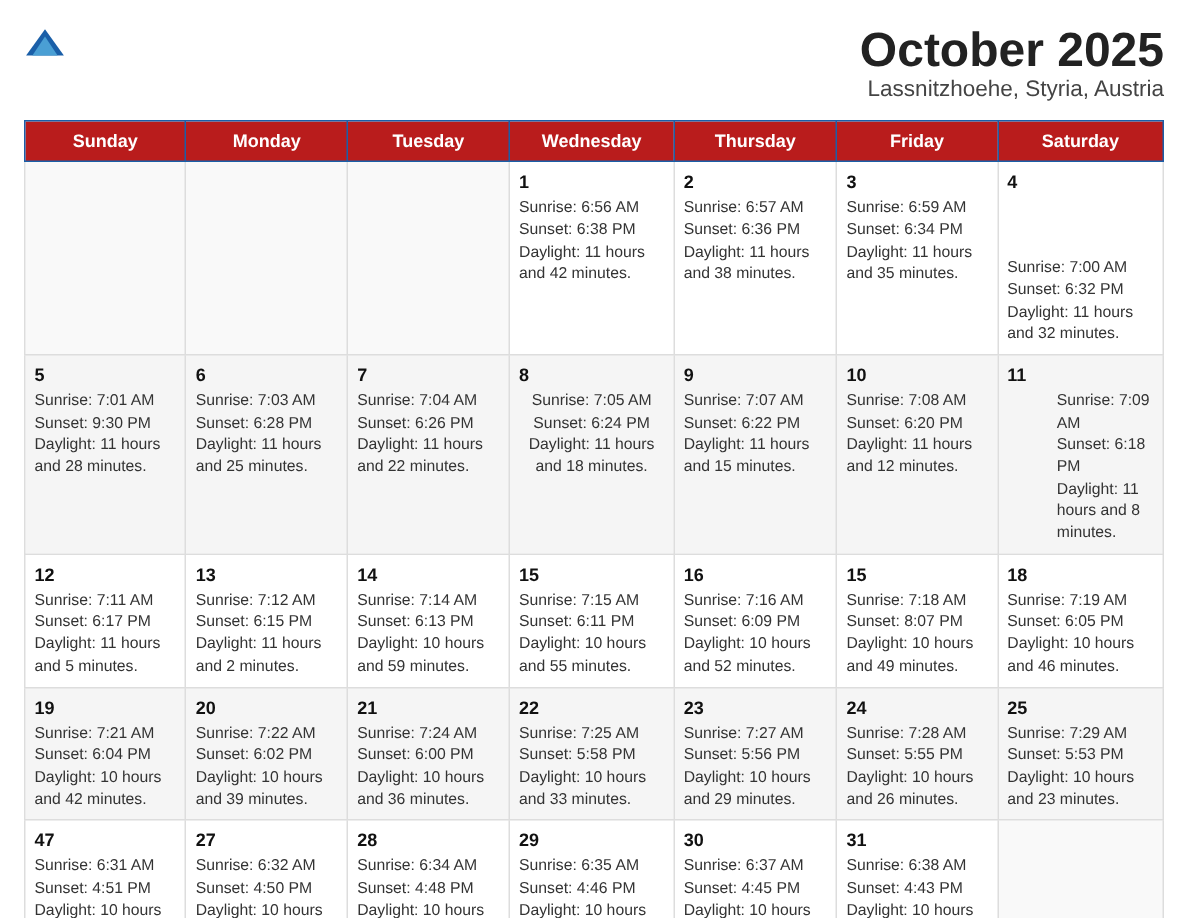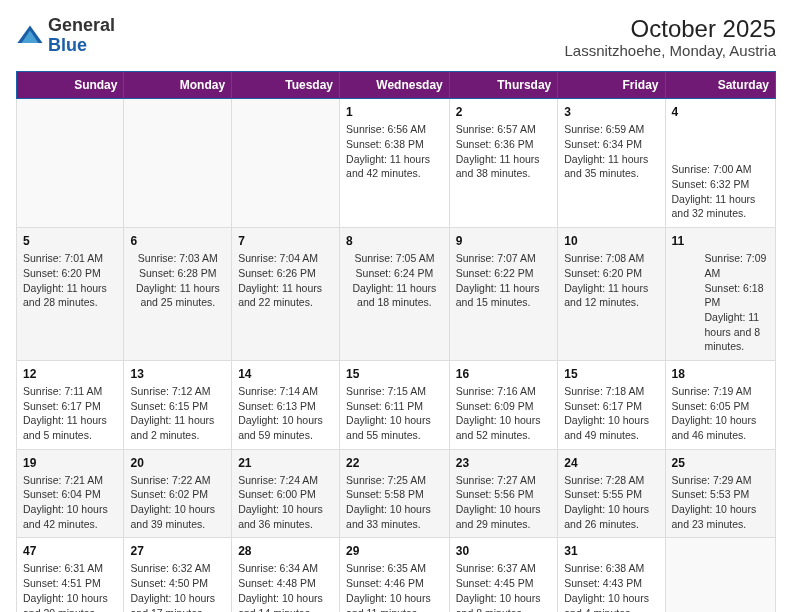--- a/index.html
+++ b/index.html
@@ -29,39 +29,39 @@
     .logo-general { color: #333; }
     .logo-blue { color: #1a5fa8; }
     .logo-icon {
       width: 28px;
       height: 28px;
     }
     .title-block {
       text-align: right;
     }
     .title-block h1 {
-      font-size: 24px;
-      font-weight: normal;
+      font-size: 32px;
+      font-weight: bold;
       color: #222;
       line-height: 1.1;
     }
     .title-block p {
       font-size: 15px;
       color: #444;
     }
     .calendar {
       width: 100%;
       border-collapse: collapse;
       font-size: 11px;
     }
     .calendar thead tr th {
-      background: #701a75;
+      background: #b91c1c;
       color: #fff;
       font-weight: bold;
-      text-align: right;
+      text-align: center;
       padding: 6px 6px;
       border: 1px solid #1a5fa8;
       font-size: 12px;
     }
     .calendar tbody tr {
       border-bottom: 1px solid #ccc;
     }
     .calendar tbody td {
       vertical-align: top;
       padding: 6px 6px;
@@ -92,28 +92,24 @@
   </style>
 </head>
 <body>
 
 <div class="header">
   <div class="logo">
     <svg class="logo-icon" viewBox="0 0 40 40" xmlns="http://www.w3.org/2000/svg">
       <polygon points="20,5 38,30 2,30" fill="#1a5fa8"></polygon>
       <polygon points="20,12 32,30 8,30" fill="#4a9fd4"></polygon>
     </svg>
-    <div class="logo-text">
-      <span class="logo-general">General</span><br>
-      <span class="logo-blue">Blue</span>
-    </div>
   </div>
   <div class="title-block">
     <h1>October 2025</h1>
-    <p>Lassnitzhoehe, Monday, Austria</p>
+    <p>Lassnitzhoehe, Styria, Austria</p>
   </div>
 </div>
 
 <table class="calendar">
   <thead>
     <tr>
       <th>Sunday</th>
       <th>Monday</th>
       <th>Tuesday</th>
       <th>Wednesday</th>
@@ -149,26 +145,26 @@
           <div class="day-number">4</div>
           <div class="day-info" style="white-space: pre-line; margin-top: 43px;">Sunrise: 7:00 AM
 Sunset: 6:32 PM
 Daylight: 11 hours and 32 minutes.</div>
         </td>
       </tr>
       <tr>
         <td>
           <div class="day-number">5</div>
           <div class="day-info" style="white-space: pre-line;">Sunrise: 7:01 AM
-Sunset: 6:20 PM
+Sunset: 9:30 PM
 Daylight: 11 hours and 28 minutes.</div>
         </td>
         <td>
           <div class="day-number">6</div>
-          <div class="day-info" style="white-space: pre-line; text-align: center;">Sunrise: 7:03 AM
+          <div class="day-info" style="white-space: pre-line;">Sunrise: 7:03 AM
 Sunset: 6:28 PM
 Daylight: 11 hours and 25 minutes.</div>
         </td>
         <td>
           <div class="day-number">7</div>
           <div class="day-info" style="white-space: pre-line;">Sunrise: 7:04 AM
 Sunset: 6:26 PM
 Daylight: 11 hours and 22 minutes.</div>
         </td>
         <td>
@@ -223,21 +219,21 @@
         </td>
         <td>
           <div class="day-number">16</div>
           <div class="day-info" style="white-space: pre-line;">Sunrise: 7:16 AM
 Sunset: 6:09 PM
 Daylight: 10 hours and 52 minutes.</div>
         </td>
         <td>
           <div class="day-number">15</div>
           <div class="day-info" style="white-space: pre-line;">Sunrise: 7:18 AM
-Sunset: 6:17 PM
+Sunset: 8:07 PM
 Daylight: 10 hours and 49 minutes.</div>
         </td>
         <td>
           <div class="day-number">18</div>
           <div class="day-info" style="white-space: pre-line;">Sunrise: 7:19 AM
 Sunset: 6:05 PM
 Daylight: 10 hours and 46 minutes.</div>
         </td>
       </tr>
       <tr>

